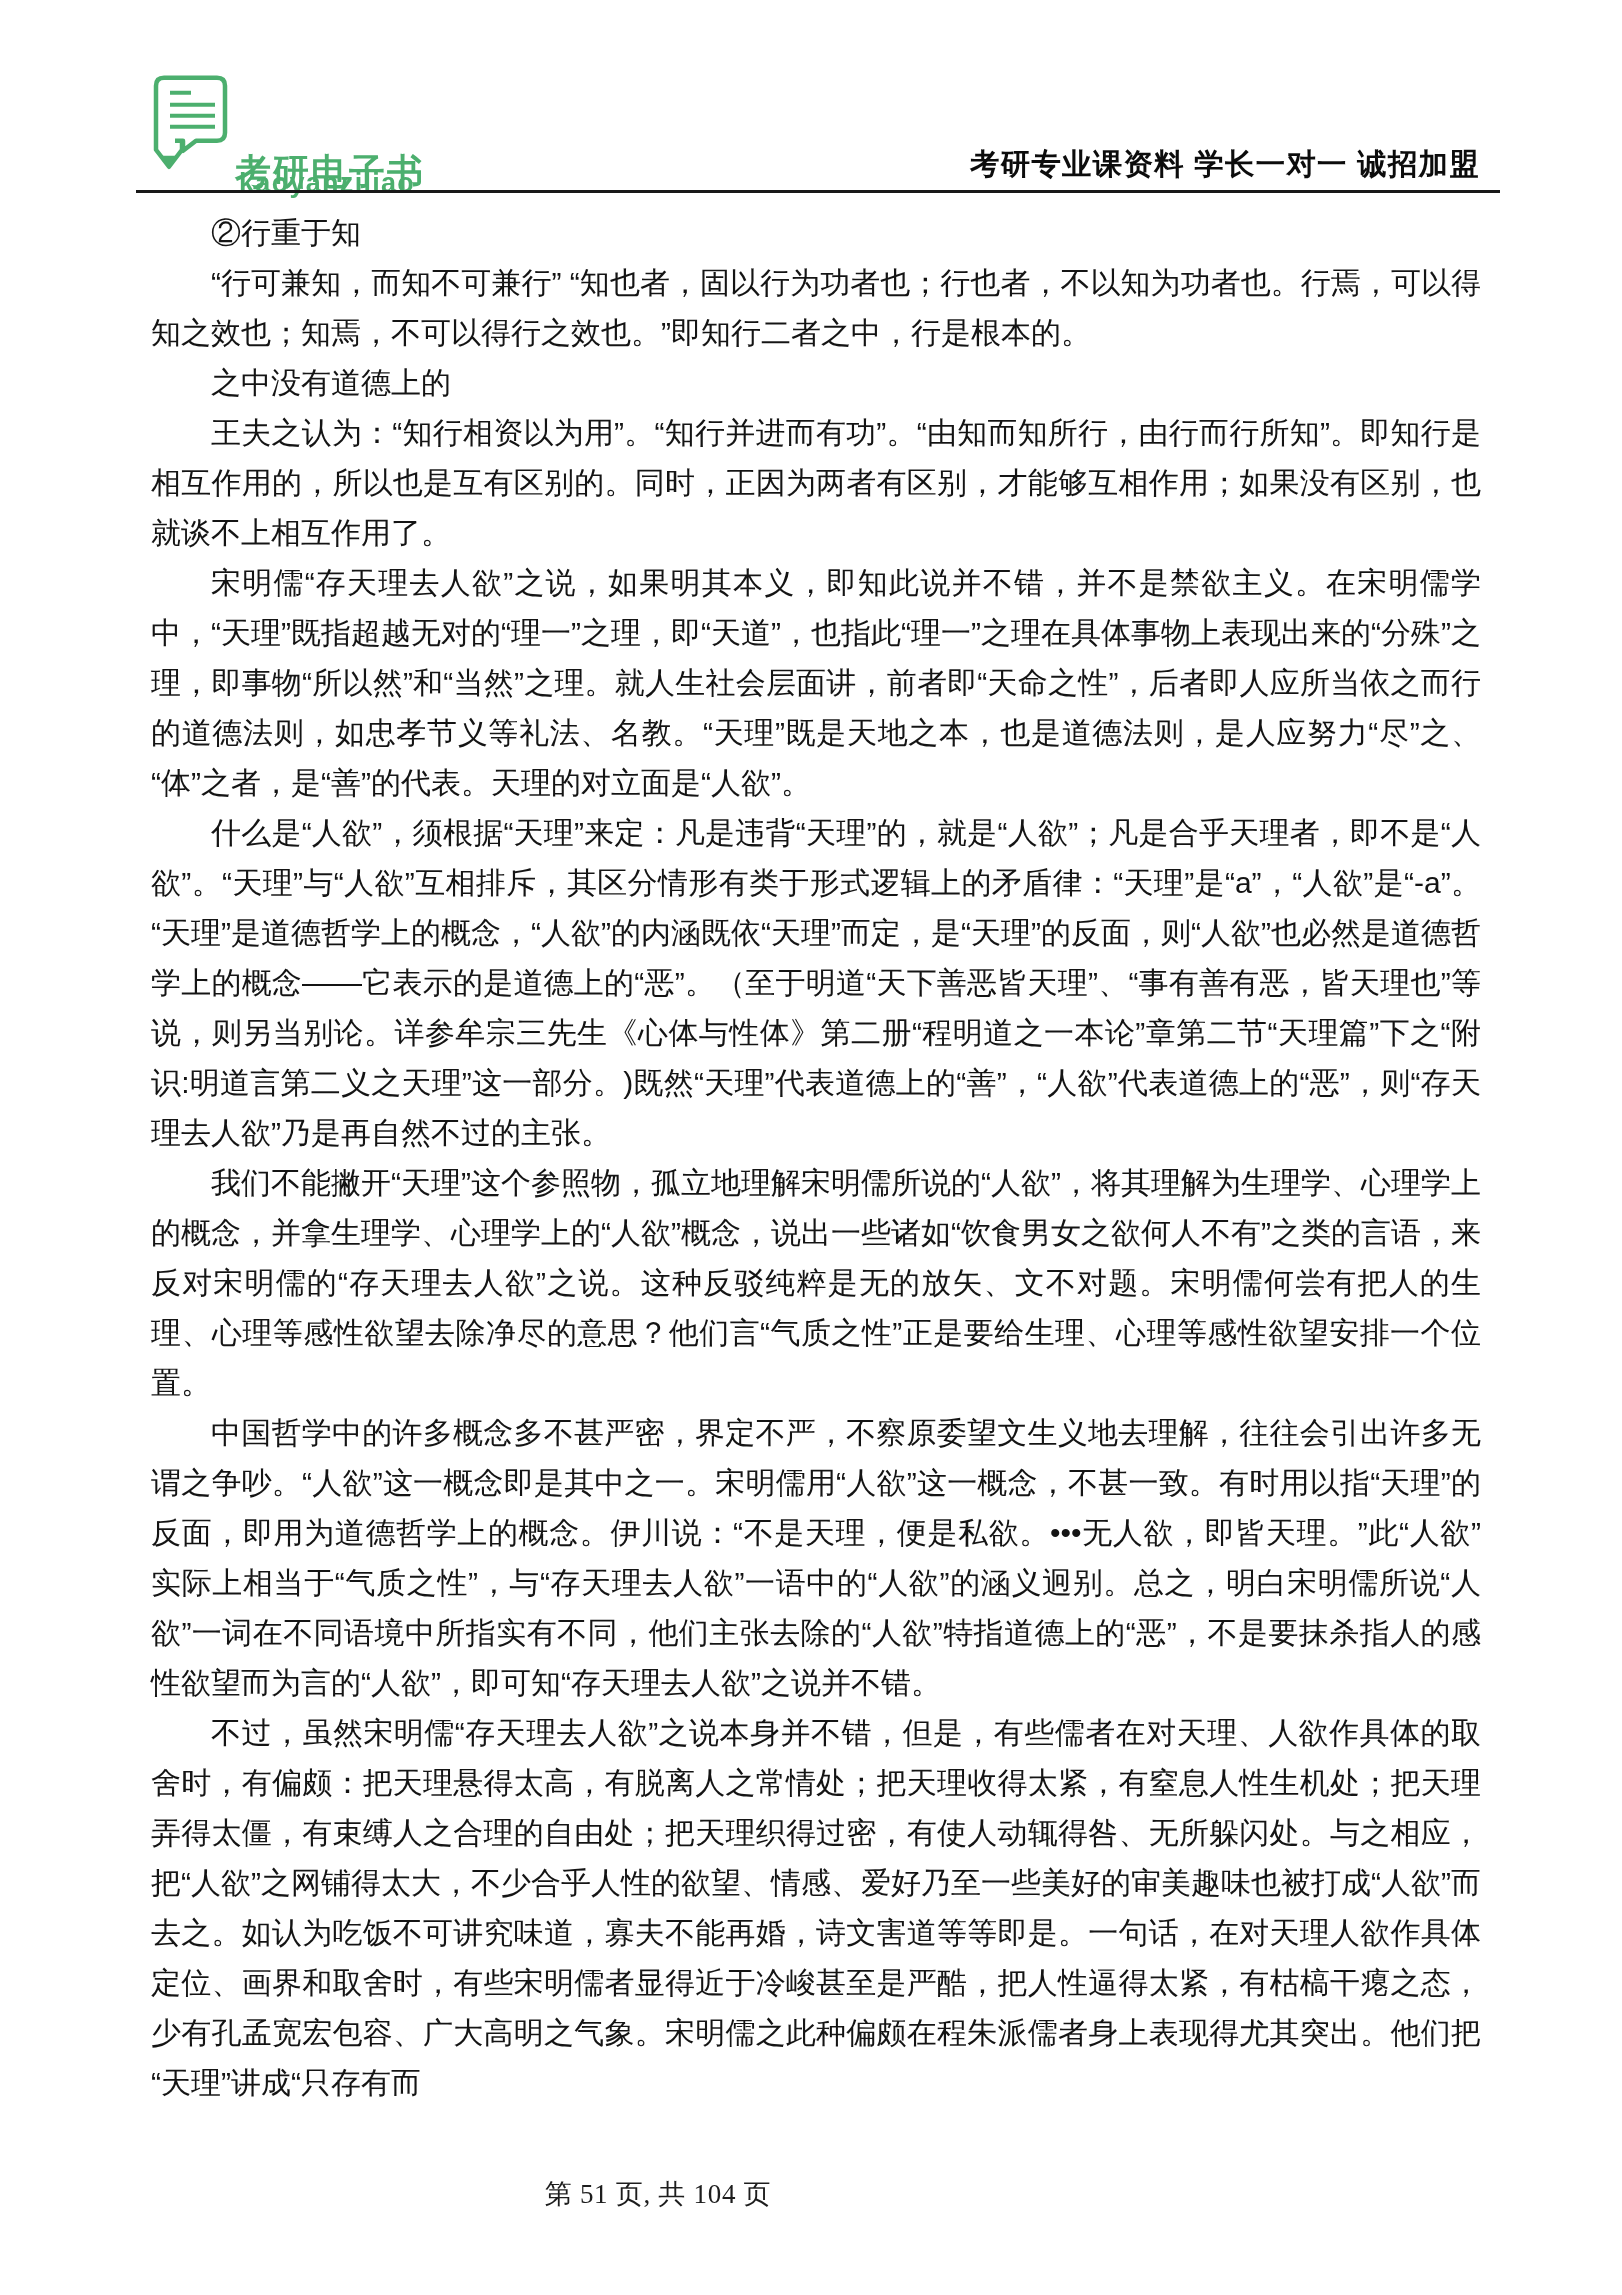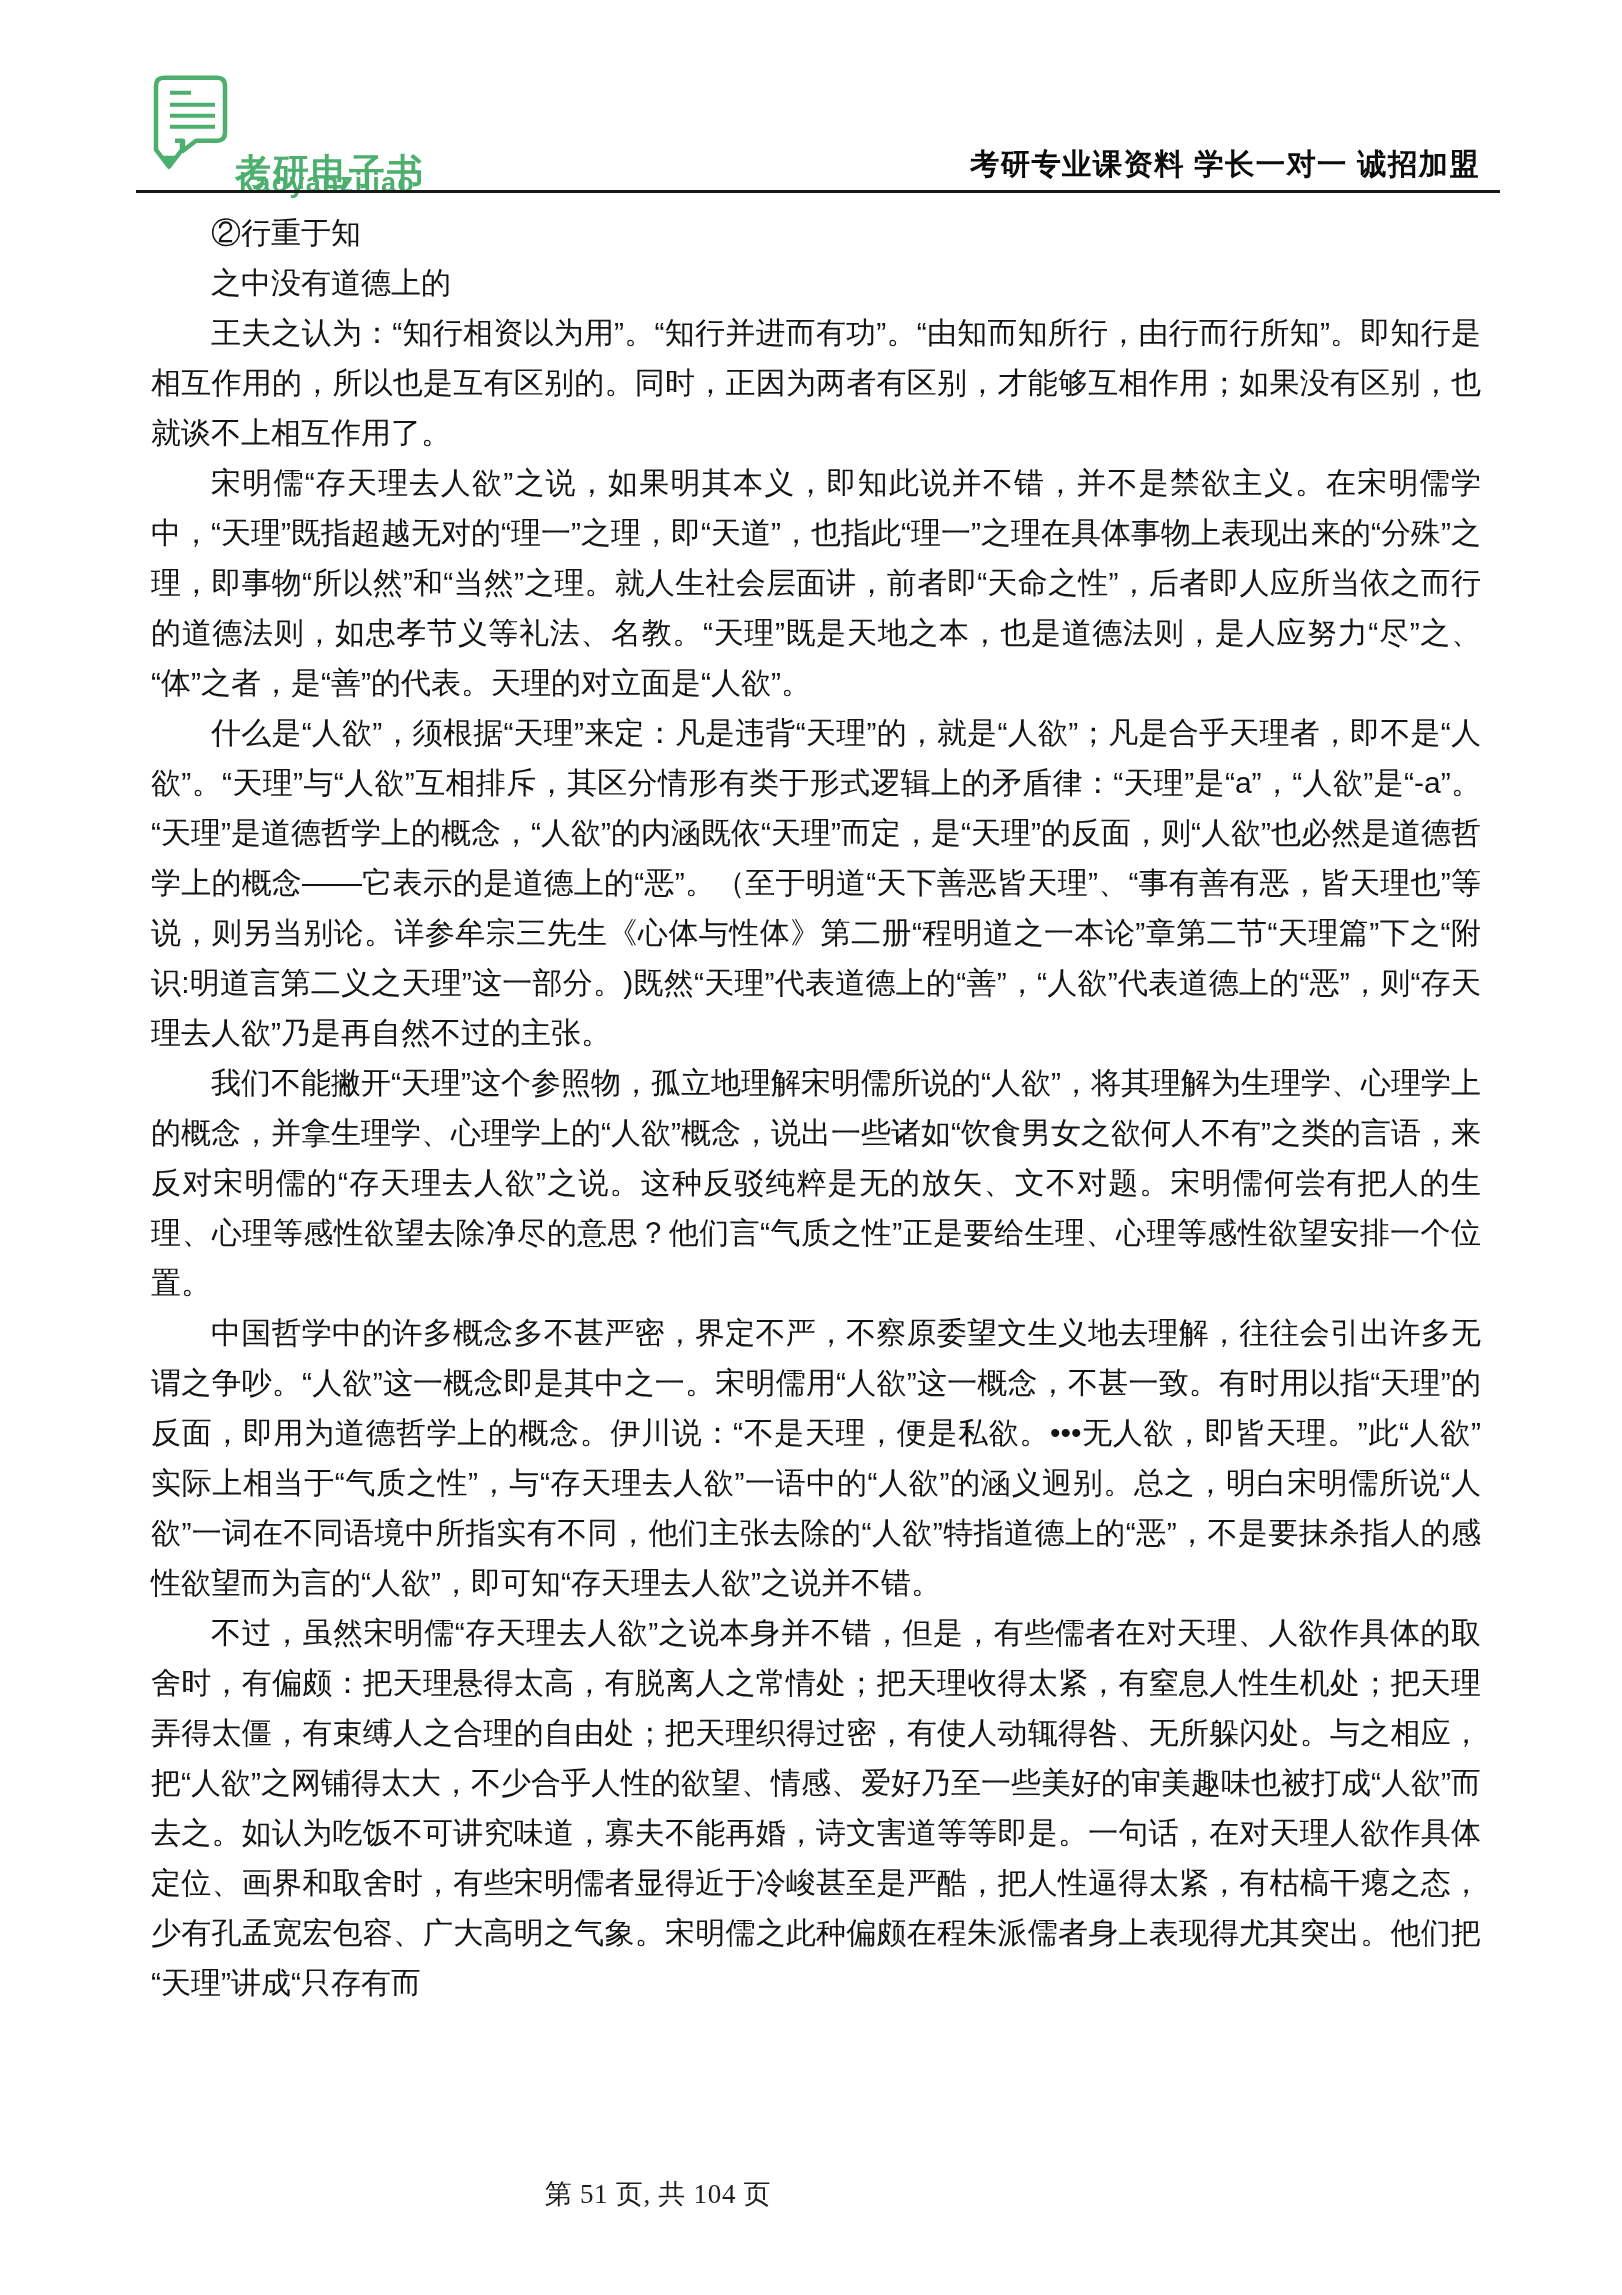--- a/index.html
+++ b/index.html
@@ -72,20 +72,21 @@
     </span>
     <div class="cn">考研电子书</div>
     <div class="py">kaoyanziliao</div>
   </div>
 
   <div class="tagline">考研专业课资料 学长一对一 诚招加盟</div>
   <div class="header-rule"></div>
 
   <div class="content">
     <p>②行重于知</p>
+    <p>“行可兼知，而知不可兼行” “知也者，固以行为功者也；行也者，不以知为功者也。行焉，可以得知之效也；知焉，不可以得行之效也。”即知行二者之中，行是根本的。</p>
     <p>之中没有道德上的</p>
     <p>王夫之认为：“知行相资以为用”。“知行并进而有功”。“由知而知所行，由行而行所知”。即知行是相互作用的，所以也是互有区别的。同时，正因为两者有区别，才能够互相作用；如果没有区别，也就谈不上相互作用了。</p>
     <p>宋明儒“存天理去人欲”之说，如果明其本义，即知此说并不错，并不是禁欲主义。在宋明儒学中，“天理”既指超越无对的“理一”之理，即“天道”，也指此“理一”之理在具体事物上表现出来的“分殊”之理，即事物“所以然”和“当然”之理。就人生社会层面讲，前者即“天命之性”，后者即人应所当依之而行的道德法则，如忠孝节义等礼法、名教。“天理”既是天地之本，也是道德法则，是人应努力“尽”之、“体”之者，是“善”的代表。天理的对立面是“人欲”。</p>
     <p>什么是“人欲”，须根据“天理”来定：凡是违背“天理”的，就是“人欲”；凡是合乎天理者，即不是“人欲”。“天理”与“人欲”互相排斥，其区分情形有类于形式逻辑上的矛盾律：“天理”是“a”，“人欲”是“-a”。“天理”是道德哲学上的概念，“人欲”的内涵既依“天理”而定，是“天理”的反面，则“人欲”也必然是道德哲学上的概念——它表示的是道德上的“恶”。（至于明道“天下善恶皆天理”、“事有善有恶，皆天理也”等说，则另当别论。详参牟宗三先生《心体与性体》第二册“程明道之一本论”章第二节“天理篇”下之“附识:明道言第二义之天理”这一部分。)既然“天理”代表道德上的“善”，“人欲”代表道德上的“恶”，则“存天理去人欲”乃是再自然不过的主张。</p>
     <p>我们不能撇开“天理”这个参照物，孤立地理解宋明儒所说的“人欲”，将其理解为生理学、心理学上的概念，并拿生理学、心理学上的“人欲”概念，说出一些诸如“饮食男女之欲何人不有”之类的言语，来反对宋明儒的“存天理去人欲”之说。这种反驳纯粹是无的放矢、文不对题。宋明儒何尝有把人的生理、心理等感性欲望去除净尽的意思？他们言“气质之性”正是要给生理、心理等感性欲望安排一个位置。</p>
     <p>中国哲学中的许多概念多不甚严密，界定不严，不察原委望文生义地去理解，往往会引出许多无谓之争吵。“人欲”这一概念即是其中之一。宋明儒用“人欲”这一概念，不甚一致。有时用以指“天理”的反面，即用为道德哲学上的概念。伊川说：“不是天理，便是私欲。•••无人欲，即皆天理。”此“人欲”实际上相当于“气质之性”，与“存天理去人欲”一语中的“人欲”的涵义迥别。总之，明白宋明儒所说“人欲”一词在不同语境中所指实有不同，他们主张去除的“人欲”特指道德上的“恶”，不是要抹杀指人的感性欲望而为言的“人欲”，即可知“存天理去人欲”之说并不错。</p>
     <p>不过，虽然宋明儒“存天理去人欲”之说本身并不错，但是，有些儒者在对天理、人欲作具体的取舍时，有偏颇：把天理悬得太高，有脱离人之常情处；把天理收得太紧，有窒息人性生机处；把天理弄得太僵，有束缚人之合理的自由处；把天理织得过密，有使人动辄得咎、无所躲闪处。与之相应，把“人欲”之网铺得太大，不少合乎人性的欲望、情感、爱好乃至一些美好的审美趣味也被打成“人欲”而去之。如认为吃饭不可讲究味道，寡夫不能再婚，诗文害道等等即是。一句话，在对天理人欲作具体定位、画界和取舍时，有些宋明儒者显得近于冷峻甚至是严酷，把人性逼得太紧，有枯槁干瘪之态，少有孔孟宽宏包容、广大高明之气象。宋明儒之此种偏颇在程朱派儒者身上表现得尤其突出。他们把“天理”讲成“只存有而</p>
   </div>
 
   <div class="footer">第 51 页, 共 104 页</div>

